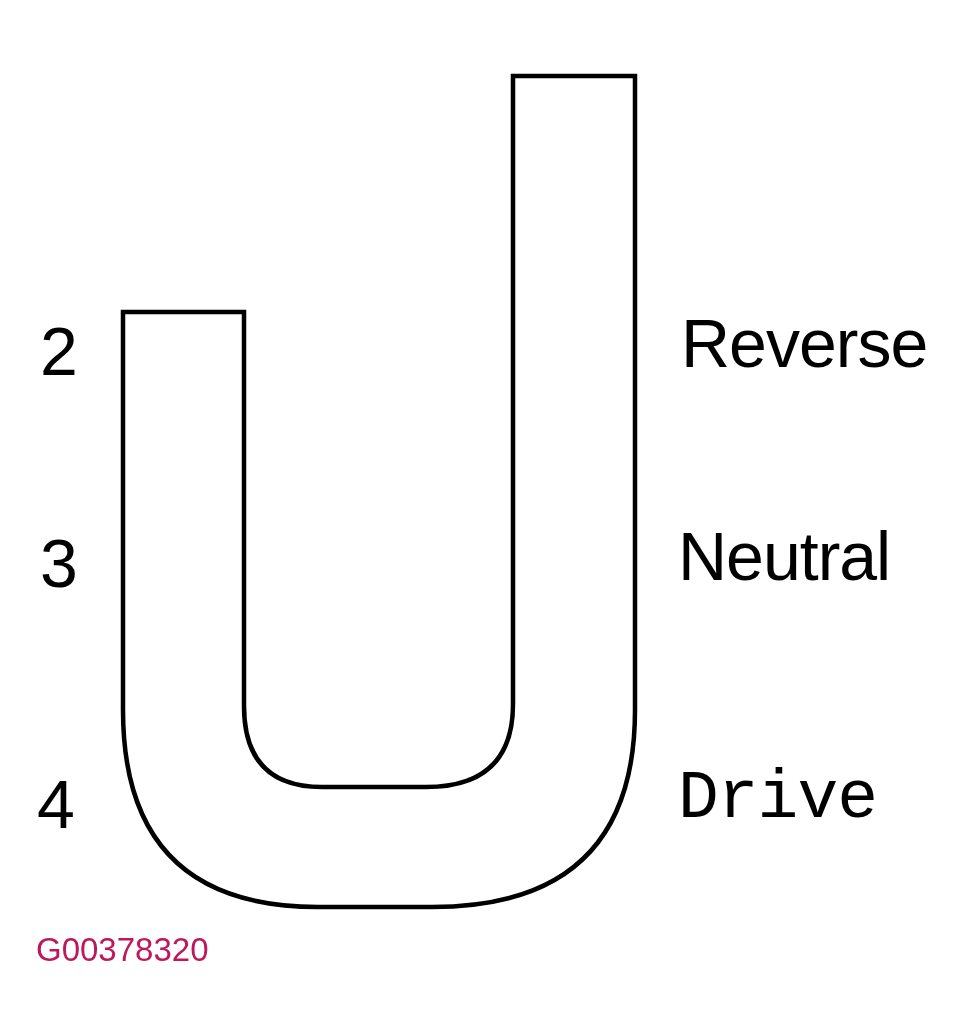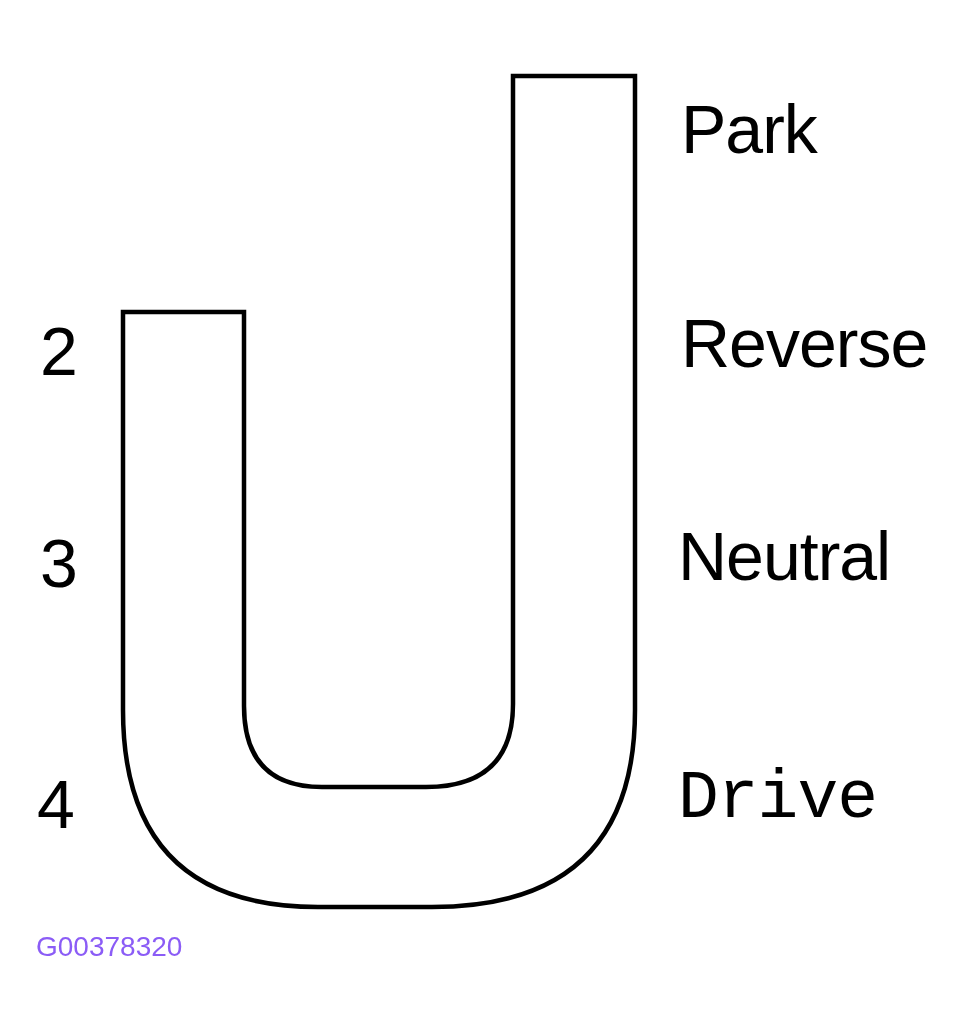--- a/index.html
+++ b/index.html
@@ -45,24 +45,24 @@
   .lbl-drive   { left: 678px; top: 765px; font-family: Liberation Mono, monospace; }
   
   .num-2 { left: 40px; top: 317px; }
   .num-3 { left: 40px; top: 529px; }
   .num-4 { left: 37px; top: 770px; }
   
   .caption {
     position: absolute;
     left: 36px;
     top: 933px;
-    font-size: 28px;
+    font-size: 33px;
     line-height: 1;
     letter-spacing: 0px;
-    color: #8b5cf6;
+    color: #be185d;
     white-space: nowrap;
   }
 </style>
 </head>
 <body>
 
 <div class="canvas">
 
   <svg class="gate-svg" viewBox="0 0 960 1031" xmlns="http://www.w3.org/2000/svg">
     <path class="gate-path" d="M 123 312
@@ -79,21 +79,20 @@
              Q 123 907 123 710
              Z"></path>
   </svg>
 
   <div class="txt num-2">2</div>
 
   <div class="txt num-3">3</div>
 
   <div class="txt num-4">4</div>
 
-  <div class="txt lbl-park">Park</div>
 
   <div class="txt lbl-neutral">Neutral</div>
 
   <div class="txt lbl-reverse">Reverse</div>
 
   <div class="txt lbl-drive">Drive</div>
 
   <div class="caption">G00378320</div>
 
 </div>

